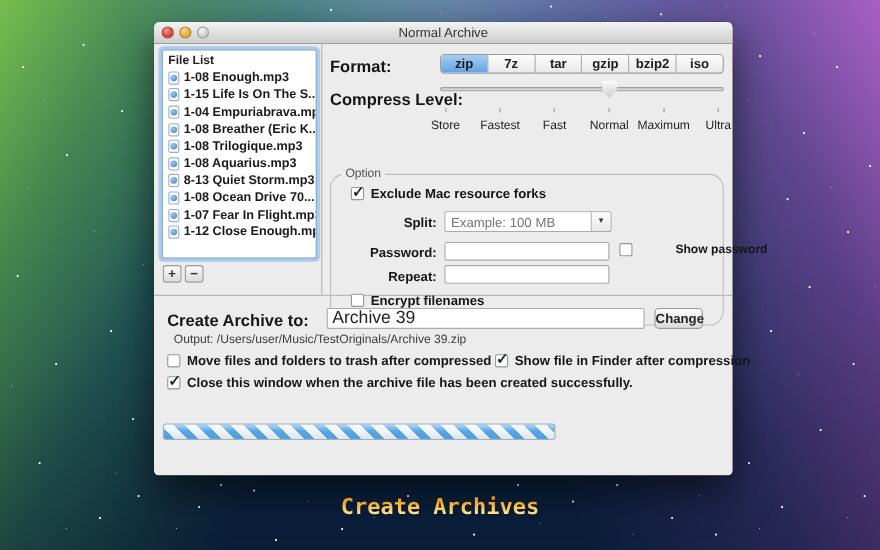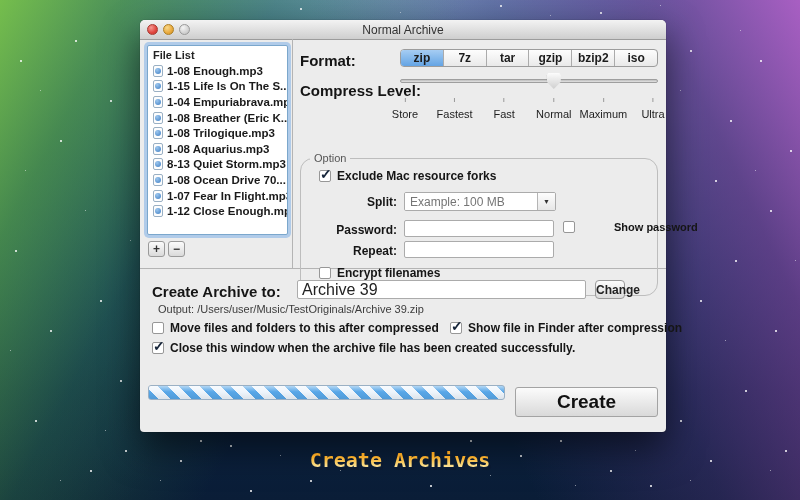--- a/index.html
+++ b/index.html
@@ -98,21 +98,21 @@
     display:inline-block;position:relative;vertical-align:-2px;flex:0 0 12px;}
   .check-glyph{position:absolute;left:0;top:-5px;font-size:14px;font-weight:bold;color:#16253a;display:none;}
   .checkbox.checked .check-glyph{display:block;}
   .cb-row{display:flex;align-items:center;gap:6px;}
   .cb-label{font-size:12px;font-weight:bold;color:#151515;white-space:nowrap;}
 
   
   .bottom-pane{position:absolute;left:0;top:249px;right:0;height:163px;}
   .dest-label{position:absolute;left:12px;top:14px;}
   .dest-field{position:absolute;left:157px;top:11px;width:289px;height:19px;}
-  .change-btn{position:absolute;left:455px;top:11px;width:30px;height:19px;font-size:12px;font-weight:bold;color:#222;
+  .change-btn{position:absolute;left:455px;top:11px;width:44px;height:19px;font-size:12px;font-weight:bold;color:#222;
     background:linear-gradient(#fcfcfc,#dcdcdc);border:1px solid #9a9a9a;border-radius:4px;font-family:inherit;padding:0;}
   .output-line{position:absolute;left:18px;top:34px;font-size:11px;color:#3c3c3c;white-space:nowrap;}
   .opt-row1a{position:absolute;left:12px;top:52px;}
   .opt-row1b{position:absolute;left:310px;top:52px;}
   .opt-row2{position:absolute;left:12px;top:72px;}
   .progress{position:absolute;left:8px;top:116px;width:357px;height:15px;border:1px solid #9ab0c4;border-radius:3px;
     box-sizing:border-box;overflow:hidden;
     background:repeating-linear-gradient(45deg,#58a7e8 0 7px,#eef5fc 7px 15px);}
   .progress::after{content:"";position:absolute;inset:0;
     background:linear-gradient(rgba(255,255,255,.55),rgba(255,255,255,0) 45%,rgba(0,0,0,.07));}
@@ -258,36 +258,35 @@
   </div>
 
   <div class="bottom-pane">
     <span class="lbl bold dest-label">Create Archive to:</span>
     <input class="field dest-field" type="text" value="Archive 39" style="">
     <button class="change-btn">Change</button>
     <div class="output-line">Output: /Users/user/Music/TestOriginals/Archive 39.zip</div>
 
     <div class="cb-row opt-row1a">
       <span class="checkbox"></span>
-      <span class="cb-label">Move files and folders to this after compressed</span>
+      <span class="cb-label">Move files and folders to trash after compressed</span>
     </div>
     <div class="cb-row opt-row1b">
       <span class="checkbox checked">
           <span class="check-glyph">✓</span>
         </span>
       <span class="cb-label">Show file in Finder after compression</span>
     </div>
     <div class="cb-row opt-row2">
       <span class="checkbox checked">
           <span class="check-glyph">✓</span>
         </span>
       <span class="cb-label">Close this window when the archive file has been created successfully.</span>
     </div>
 
     <div class="progress"></div>
-    <button class="create-btn">Create</button>
   </div>
 </div>
 
 <div class="caption-wrap">
   <span class="caption-shadow">Create Archives</span>
   <span class="caption-front">Create Archives</span>
 </div>
 
 </body></html>

